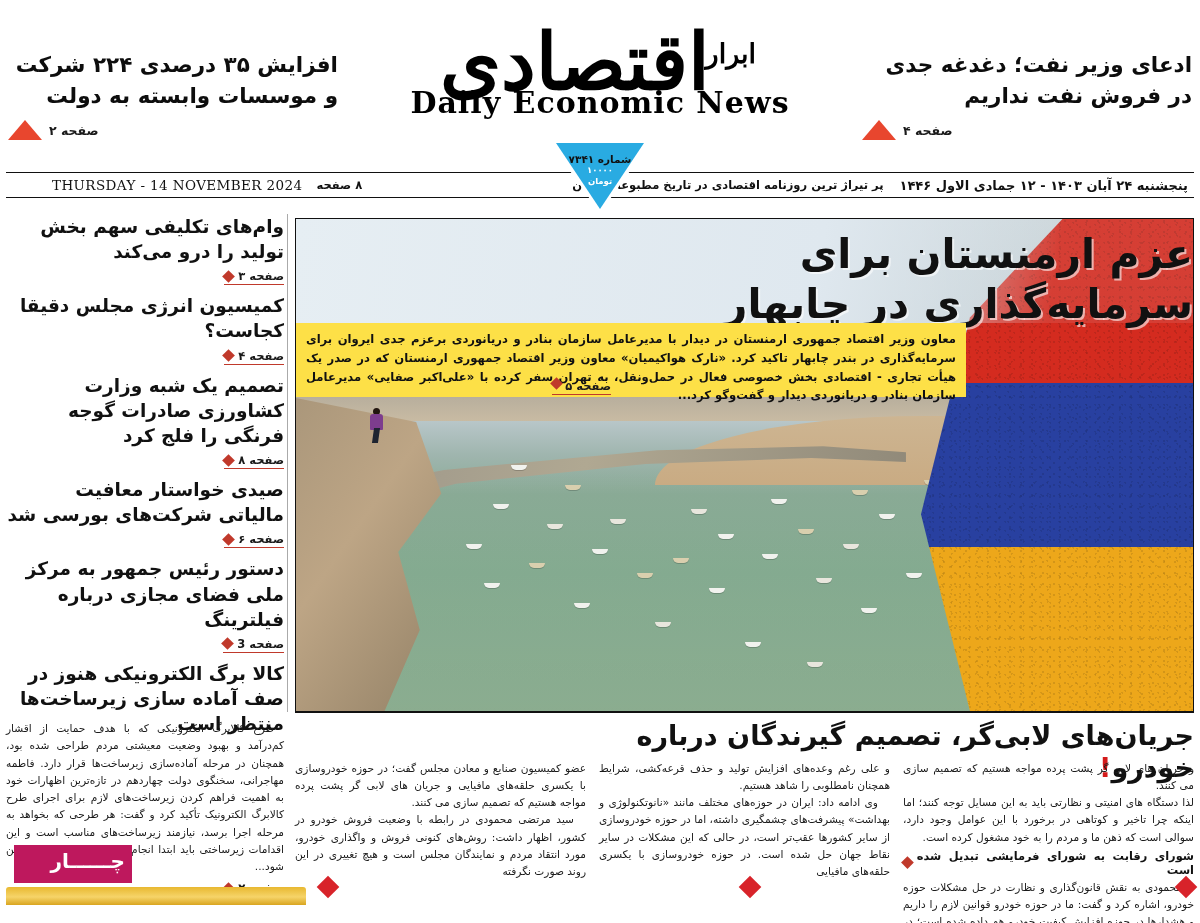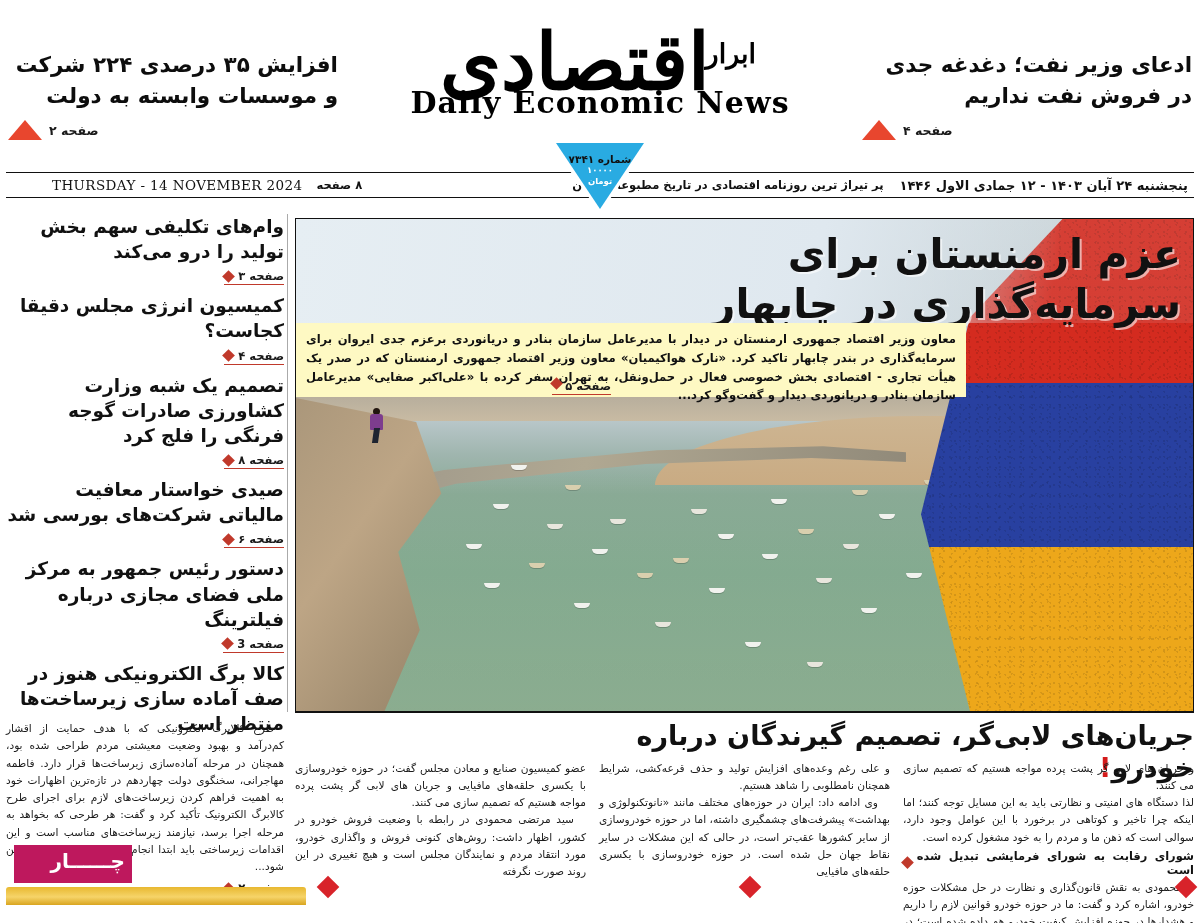--- a/index.html
+++ b/index.html
@@ -210,29 +210,29 @@
       radial-gradient(circle at 55% 90%, rgba(0,0,0,.45) 0 1px, transparent 1px);
     background-size: 11px 11px, 9px 9px, 13px 13px, 10px 10px, 12px 12px;
   }
 
   
   .hero-head-bg {
     position: absolute; top: 0; left: 0; width: 100%; height: 104px;
     background: linear-gradient(100deg, #e6eef3 0%, #dfe8ef 58%, rgba(223,232,239,.1) 84%);
   }
   .hero-head {
-    position: absolute; top: 10px; right: 12px; left: 290px;
+    position: absolute; top: 10px; right: 0; left: 290px;
     text-align: right;
     font-size: 41px; font-weight: bold; color: #111;
     line-height: 1.22; letter-spacing: -.6px;
     text-shadow: 2px 2px 0 rgba(255,255,255,.6);
   }
   .hero-lead {
     position: absolute; top: 104px; left: 0; width: 670px; height: 74px;
-    background: #fef9c3;
+    background: #fde047;
     padding: 7px 10px 0 10px;
   }
   .hero-lead p {
     font-size: 11.6px; font-weight: bold; color: #111;
     line-height: 1.62; text-align: justify; direction: rtl;
   }
   .hero-lead-ref {
     position: absolute; top: 160px; right: 582px;
     display: inline-flex; flex-direction: row-reverse; align-items: flex-start;
     gap: 4px; border-bottom: 1.6px solid #C0392B; padding-bottom: 1px;

